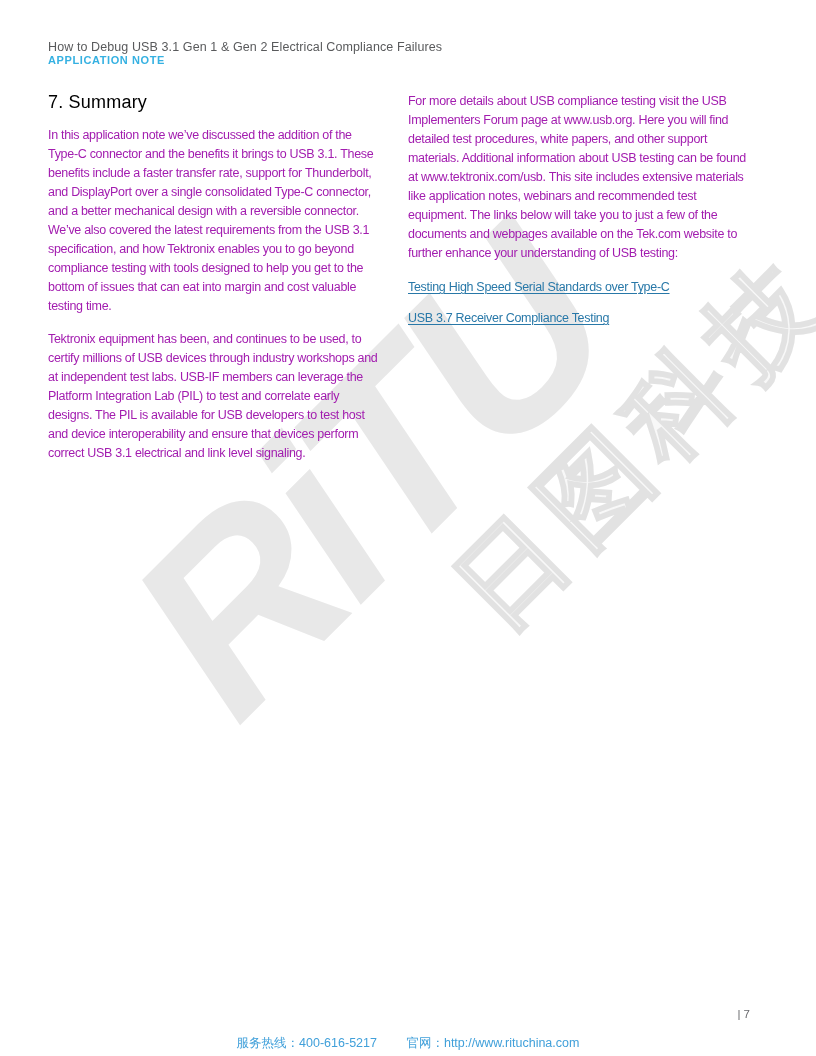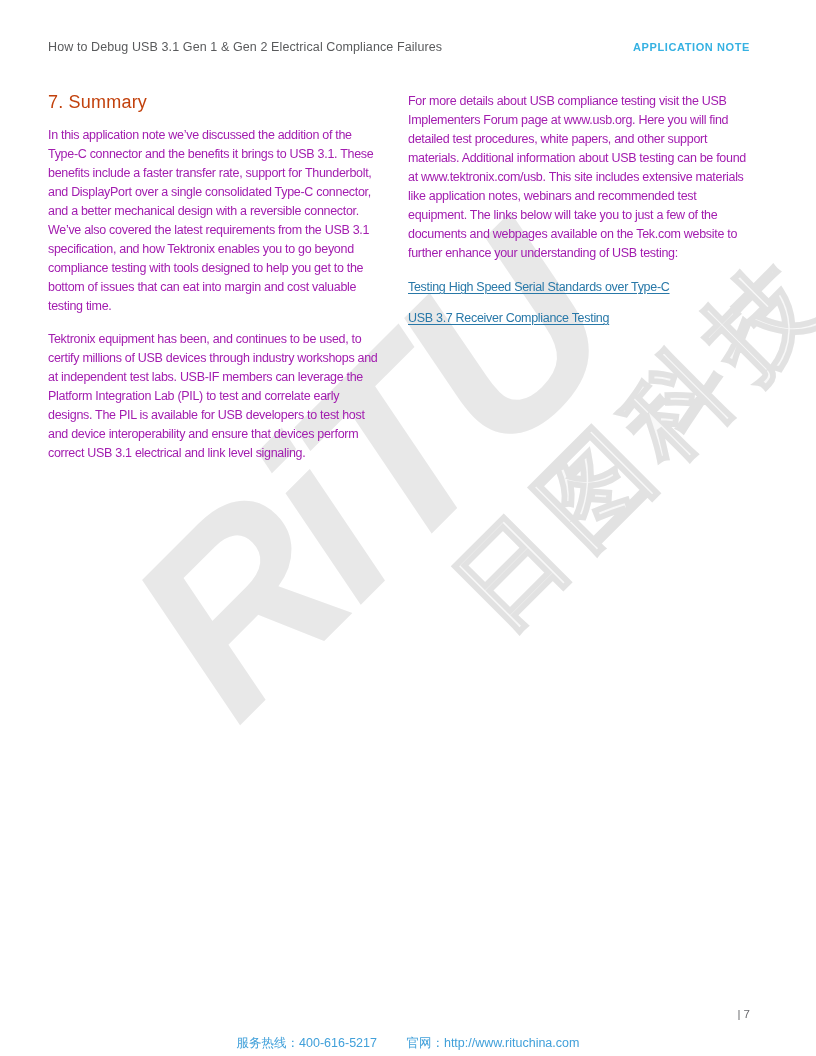--- a/index.html
+++ b/index.html
@@ -28,35 +28,36 @@
     color: rgba(235,235,235,0.35);
     -webkit-text-stroke: 2.5px #e2e2e2;
     white-space: nowrap;
   }
 
   
   .header {
     position: absolute; top: 40px; left: 48px; right: 66px;
     display: flex; justify-content: space-between; align-items: baseline;
     z-index: 1;
+    flex-direction: column;
   }
   .doc-title { font-size: 12.5px; color: #595a5c; letter-spacing: 0.1px; }
   .doc-type  { font-size: 11px; font-weight: bold; color: #35b1e2; letter-spacing: 0.6px; }
 
   
   .main {
     position: absolute; top: 92px; left: 48px;
     display: flex; gap: 26px; z-index: 1;
   }
   .col-left  { width: 334px; }
   .col-right { width: 342px; }
   .summary-heading {
     margin: 0 0 13px 0;
     font-size: 18px; font-weight: normal;
-    color: #c2410c; letter-spacing: 0.2px;
+    color: #000000; letter-spacing: 0.2px;
   }
   .body-text {
     margin: 0 0 14px 0;
     font-size: 12.5px; line-height: 19px;
     color: #a21caf; letter-spacing: -0.3px;
   }
   .links { margin-top: 15px; }
   .resource-link {
     display: block; margin-bottom: 12px;
     font-size: 12.5px; line-height: 19px; letter-spacing: -0.3px;

